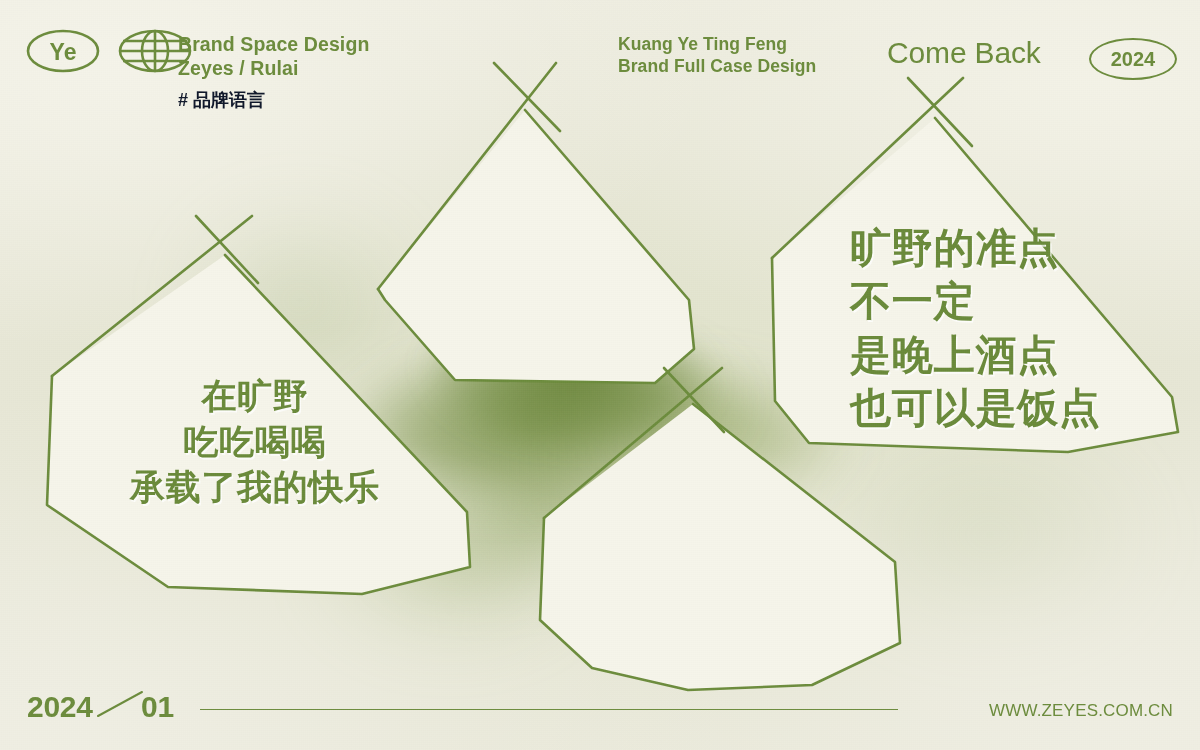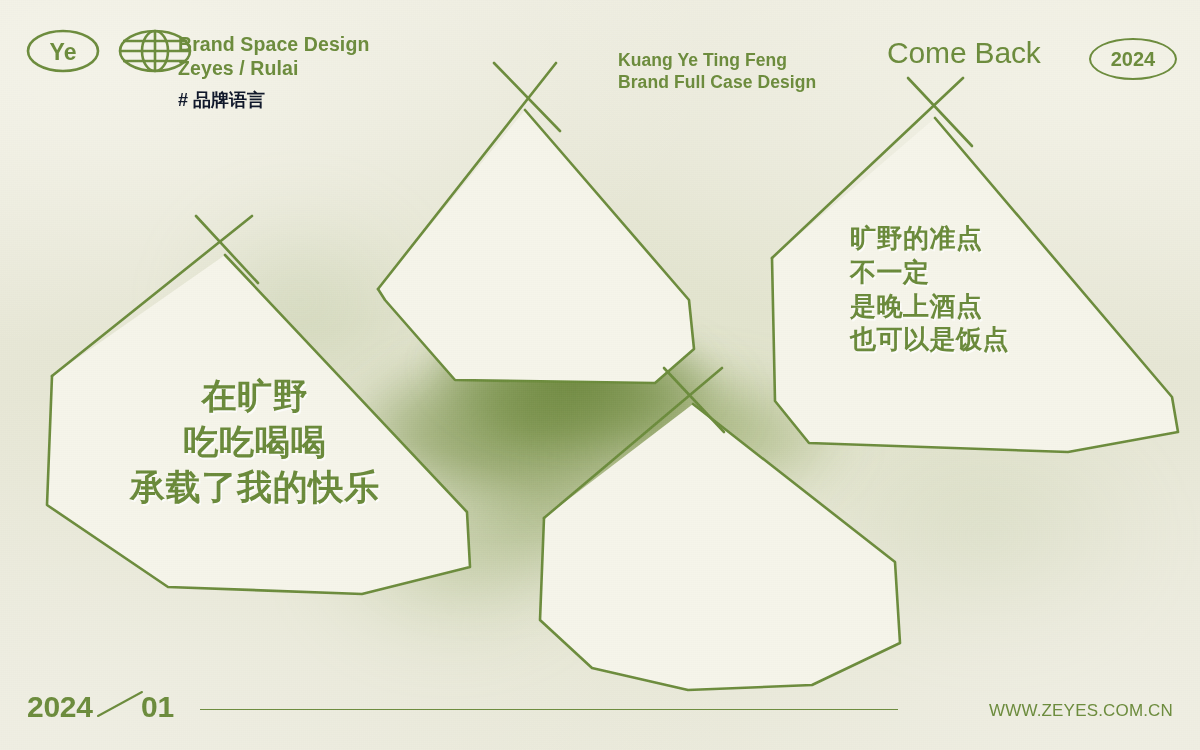--- a/index.html
+++ b/index.html
@@ -101,21 +101,21 @@
     position: absolute;
     color: #6a8a3a;
     font-weight: 700;
     letter-spacing: .02em;
     white-space: pre;
     line-height: 1.30;
     text-shadow: 1.5px 1.5px 0 rgba(255,255,255,.75);
   }
   .t-left  { left: 130px; top: 373px;  font-size: 35px; text-align: center; }
   .t-top   { left: 452px; top: 170px;  font-size: 35px; }
-  .t-right { left: 850px; top: 222px;  font-size: 26px; }
+  .t-right { left: 850px; top: 222px;  font-size: 41px; }
   .t-bot   { left: 612px; top: 478px;  font-size: 35px; }
 
   
   .header {
     position: absolute;
     left: 0; top: 0; right: 0; height: 120px;
   }
   .logo-group {
     position: absolute;
     left: 26px; top: 27px;
@@ -143,21 +143,20 @@
   }
   .hdr-cn {
     position: absolute;
     left: 618px; top: 34px;
     color: #6c8c3c;
     font-size: 17.5px;
     font-weight: 700;
     line-height: 1.25;
     white-space: pre;
     letter-spacing: .005em;
-    margin-top: 16px;
   }
   .hdr-comeback {
     position: absolute;
     left: 887px; top: 36px;
     color: #6c8c3c;
     font-size: 30px;
     font-weight: 400;
     letter-spacing: -.005em;
     white-space: pre;
   }

